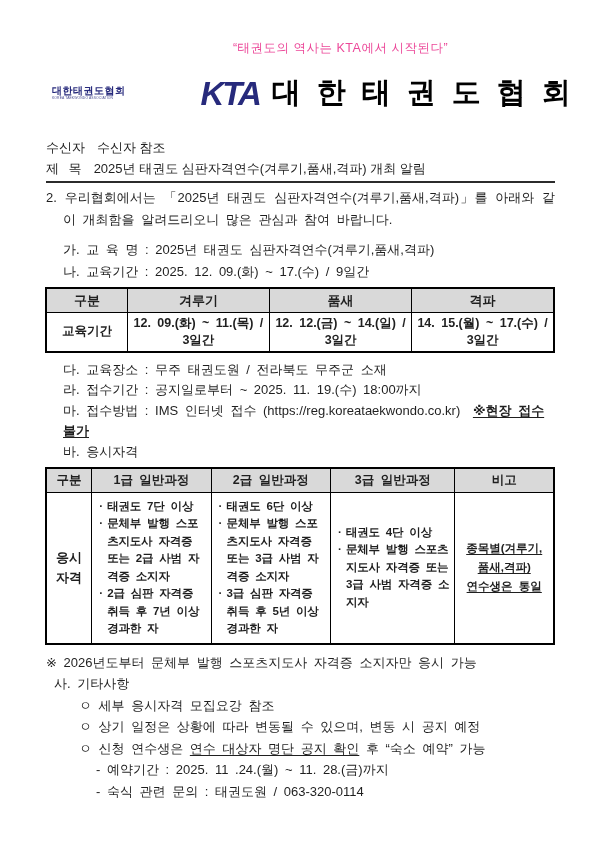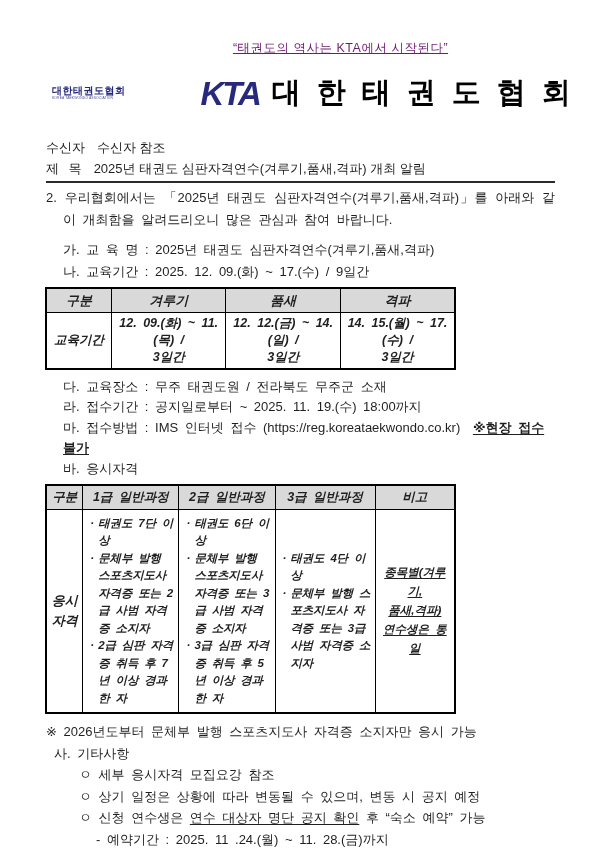--- a/index.html
+++ b/index.html
@@ -14,22 +14,21 @@
     width: 600px; height: 849px;
     padding: 40px 45px 0 46px;
     position: relative;
   }
   
   .slogan {
     text-align: center;
     padding-left: 80px;
     font-size: 12.5px;
     letter-spacing: 0.5px;
-    color: #701a75;
-    text-decoration: underline;
+    color: #ec4899;
   }
   .brand-row {
     margin-top: 10px;
     margin-left: 6px;
     display: flex;
     align-items: center;
     gap: 12px;
     height: 52px;
   }
   .logo {
@@ -70,24 +69,23 @@
   .para.hang { padding-left: 17px; text-indent: -17px; }
   .list1 { margin-top: 9px; }
   .list1 .li, .list2 .li { padding-left: 17px; }
   .sub-o { padding-left: 33px; }
   .sub-dash { padding-left: 50px; }
   .u { text-decoration: underline; text-underline-offset: 2px; }
   .b { font-weight: bold; }
   
   table {
     border-collapse: collapse;
-    width: 411px;
+    width: 510px;
     margin-left: -1px;
     table-layout: fixed;
-    font-style: italic;
   }
   .tbl { margin-top: 5px; margin-bottom: 7px; }
   th, td { border: 1px solid #000; }
   table { border: 2px solid #000; }
   th {
     background: #d9d9d9;
     font-size: 13px;
     font-weight: bold;
     height: 24px;
     text-align: center;

